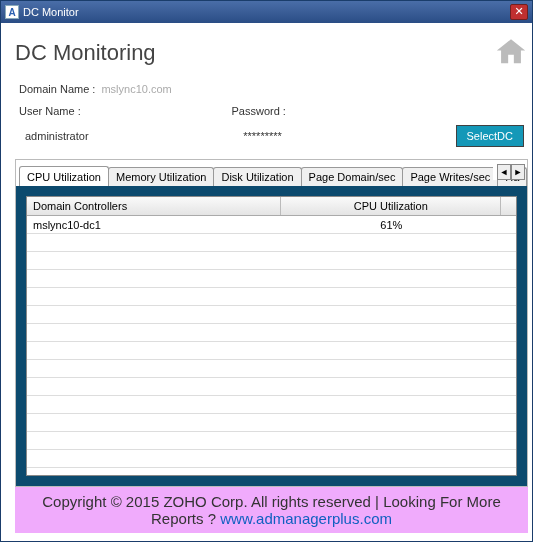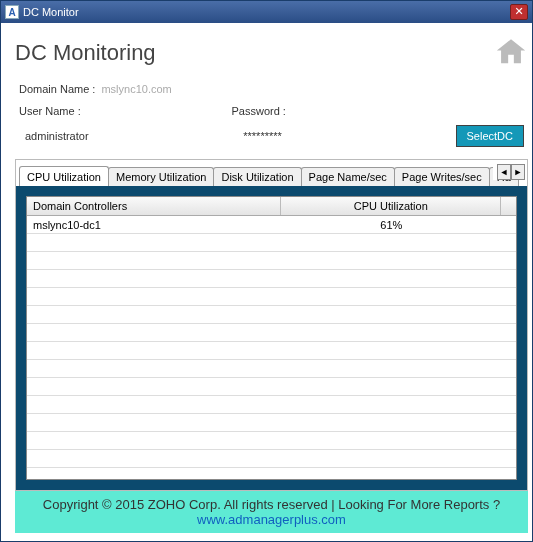--- a/index.html
+++ b/index.html
@@ -195,23 +195,23 @@
   .grid-row {
     display: flex;
     border-bottom: 1px solid #ddd;
     font-size: 11px;
     height: 18px;
     align-items: flex-end;
   }
   .grid-row .cell { padding: 2px 6px; }
   .footer {
     padding: 6px 10px;
-    font-size: 13px;
+    font-size: 15px;
     color: #333;
-    background: #5eead4;
+    background: #f0abfc;
     text-align: center;
   }
   .footer a { color: #1060c0; text-decoration: none; }
 </style>
 </head>
 <body>
 
 <div class="window">
 
   <div class="titlebar">
@@ -246,21 +246,21 @@
         <div class="col val">*********</div>
         <button class="select-dc">SelectDC</button>
       </div>
     </div>
 
     <div class="tab-container">
       <div class="tabstrip">
         <div class="tab active">CPU Utilization</div>
         <div class="tab">Memory Utilization</div>
         <div class="tab">Disk Utilization</div>
-        <div class="tab">Page Name/sec</div>
+        <div class="tab">Page Domain/sec</div>
         <div class="tab">Page Writes/sec</div>
         <div class="tab">Ha</div>
         <div class="tab-scroll">
           <button>◄</button>
           <button>►</button>
         </div>
       </div>
       <div class="tab-body">
         <div class="grid">
           <div class="grid-head">

